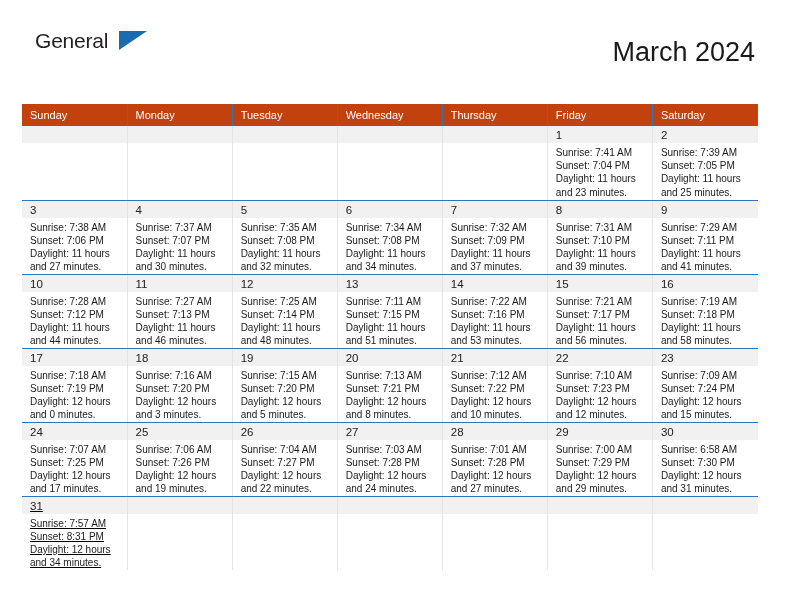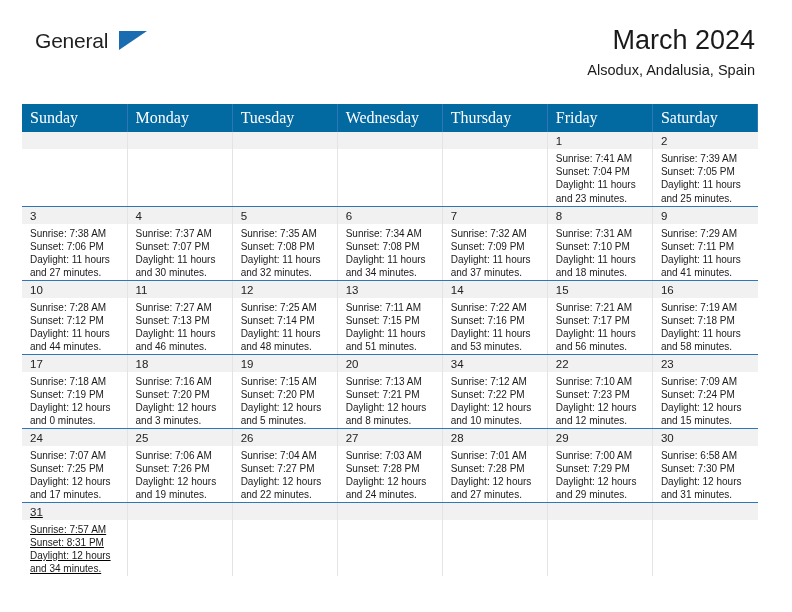--- a/index.html
+++ b/index.html
@@ -65,22 +65,22 @@
     left: 82px;
     top: 0px;
     width: 2px;
     height: 40px;
     background: #ffffff;
   }
 
   .title-block {
     position: absolute;
     right: 37px;
-    top: 24px;
-    text-align: right;
+    top: 36px;
+    text-align: left;
   }
   .cal-title {
     font-size: 27px;
     color: #1a1a1a;
     line-height: 32px;
     font-weight: normal;
     letter-spacing: 0px;
   }
   .cal-subtitle {
     font-size: 14.5px;
@@ -96,31 +96,30 @@
     left: 22px;
     top: 104px;
     width: 736px;
   }
   table.cal {
     border-collapse: collapse;
     table-layout: fixed;
     width: 736px;
   }
   table.cal th {
-    background: #0369a1;
+    background: #c2410c;
     color: #ffffff;
-    font-size: 16px;
+    font-size: 11px;
     font-weight: normal;
     text-align: left;
     padding: 5px 0 5px 8px;
     height: 20px;
     box-sizing: border-box;
     letter-spacing: 0px;
     border-right: 1px solid #2e76b8;
-    font-family: Liberation Serif, serif;
   }
   table.cal td {
     vertical-align: top;
     padding: 0;
     border-right: 1px solid #e4e4e4;
     border-bottom: 1px solid #2e76b8;
     height: 74px;
     box-sizing: border-box;
     background: #ffffff;
   }
@@ -154,21 +153,20 @@
   <div class="top">
 
     <div class="logo">
       <span class="logo-general">General</span>
       <span class="logo-bar"></span>
       <span class="logo-tri"></span>
     </div>
 
     <div class="title-block">
       <div class="cal-title">March 2024</div>
-      <div class="cal-subtitle">Alsodux, Andalusia, Spain</div>
     </div>
 
   </div>
 
   <div class="cal-wrap">
     <table class="cal">
       <thead>
         <tr>
           <th>Sunday</th>
           <th>Monday</th>
@@ -260,21 +258,21 @@
                 <div>Daylight: 11 hours</div>
                 <div>and 37 minutes.</div>
               </div>
             </td>
             <td>
               <div class="daynum-band">8</div>
               <div class="cell-body">
                 <div>Sunrise: 7:31 AM</div>
                 <div>Sunset: 7:10 PM</div>
                 <div>Daylight: 11 hours</div>
-                <div>and 18 minutes.</div>
+                <div>and 39 minutes.</div>
               </div>
             </td>
             <td>
               <div class="daynum-band">9</div>
               <div class="cell-body">
                 <div>Sunrise: 7:29 AM</div>
                 <div>Sunset: 7:11 PM</div>
                 <div>Daylight: 11 hours</div>
                 <div>and 41 minutes.</div>
               </div>
@@ -376,21 +374,21 @@
             <td>
               <div class="daynum-band">20</div>
               <div class="cell-body">
                 <div>Sunrise: 7:13 AM</div>
                 <div>Sunset: 7:21 PM</div>
                 <div>Daylight: 12 hours</div>
                 <div>and 8 minutes.</div>
               </div>
             </td>
             <td>
-              <div class="daynum-band">34</div>
+              <div class="daynum-band">21</div>
               <div class="cell-body">
                 <div>Sunrise: 7:12 AM</div>
                 <div>Sunset: 7:22 PM</div>
                 <div>Daylight: 12 hours</div>
                 <div>and 10 minutes.</div>
               </div>
             </td>
             <td>
               <div class="daynum-band">22</div>
               <div class="cell-body">

